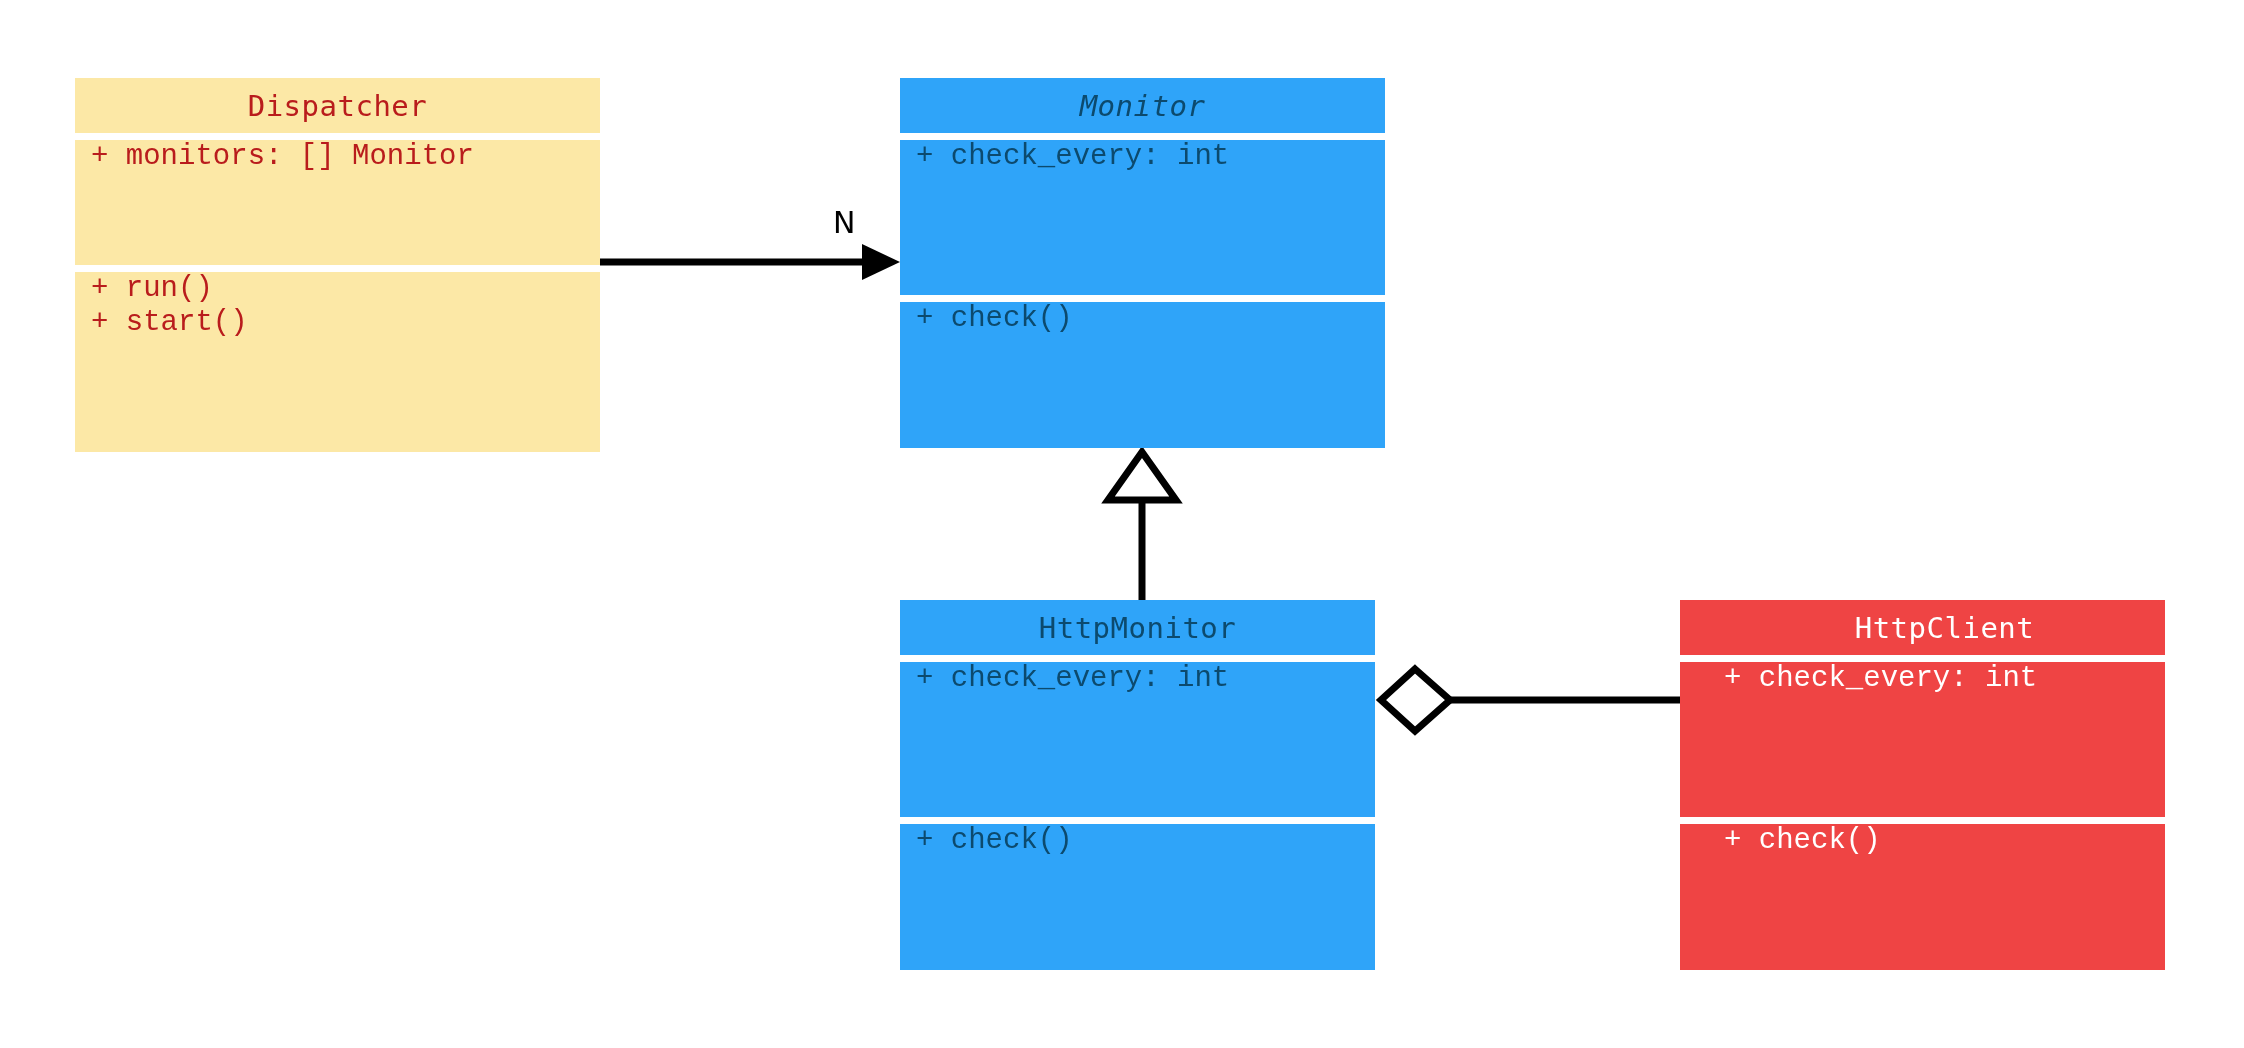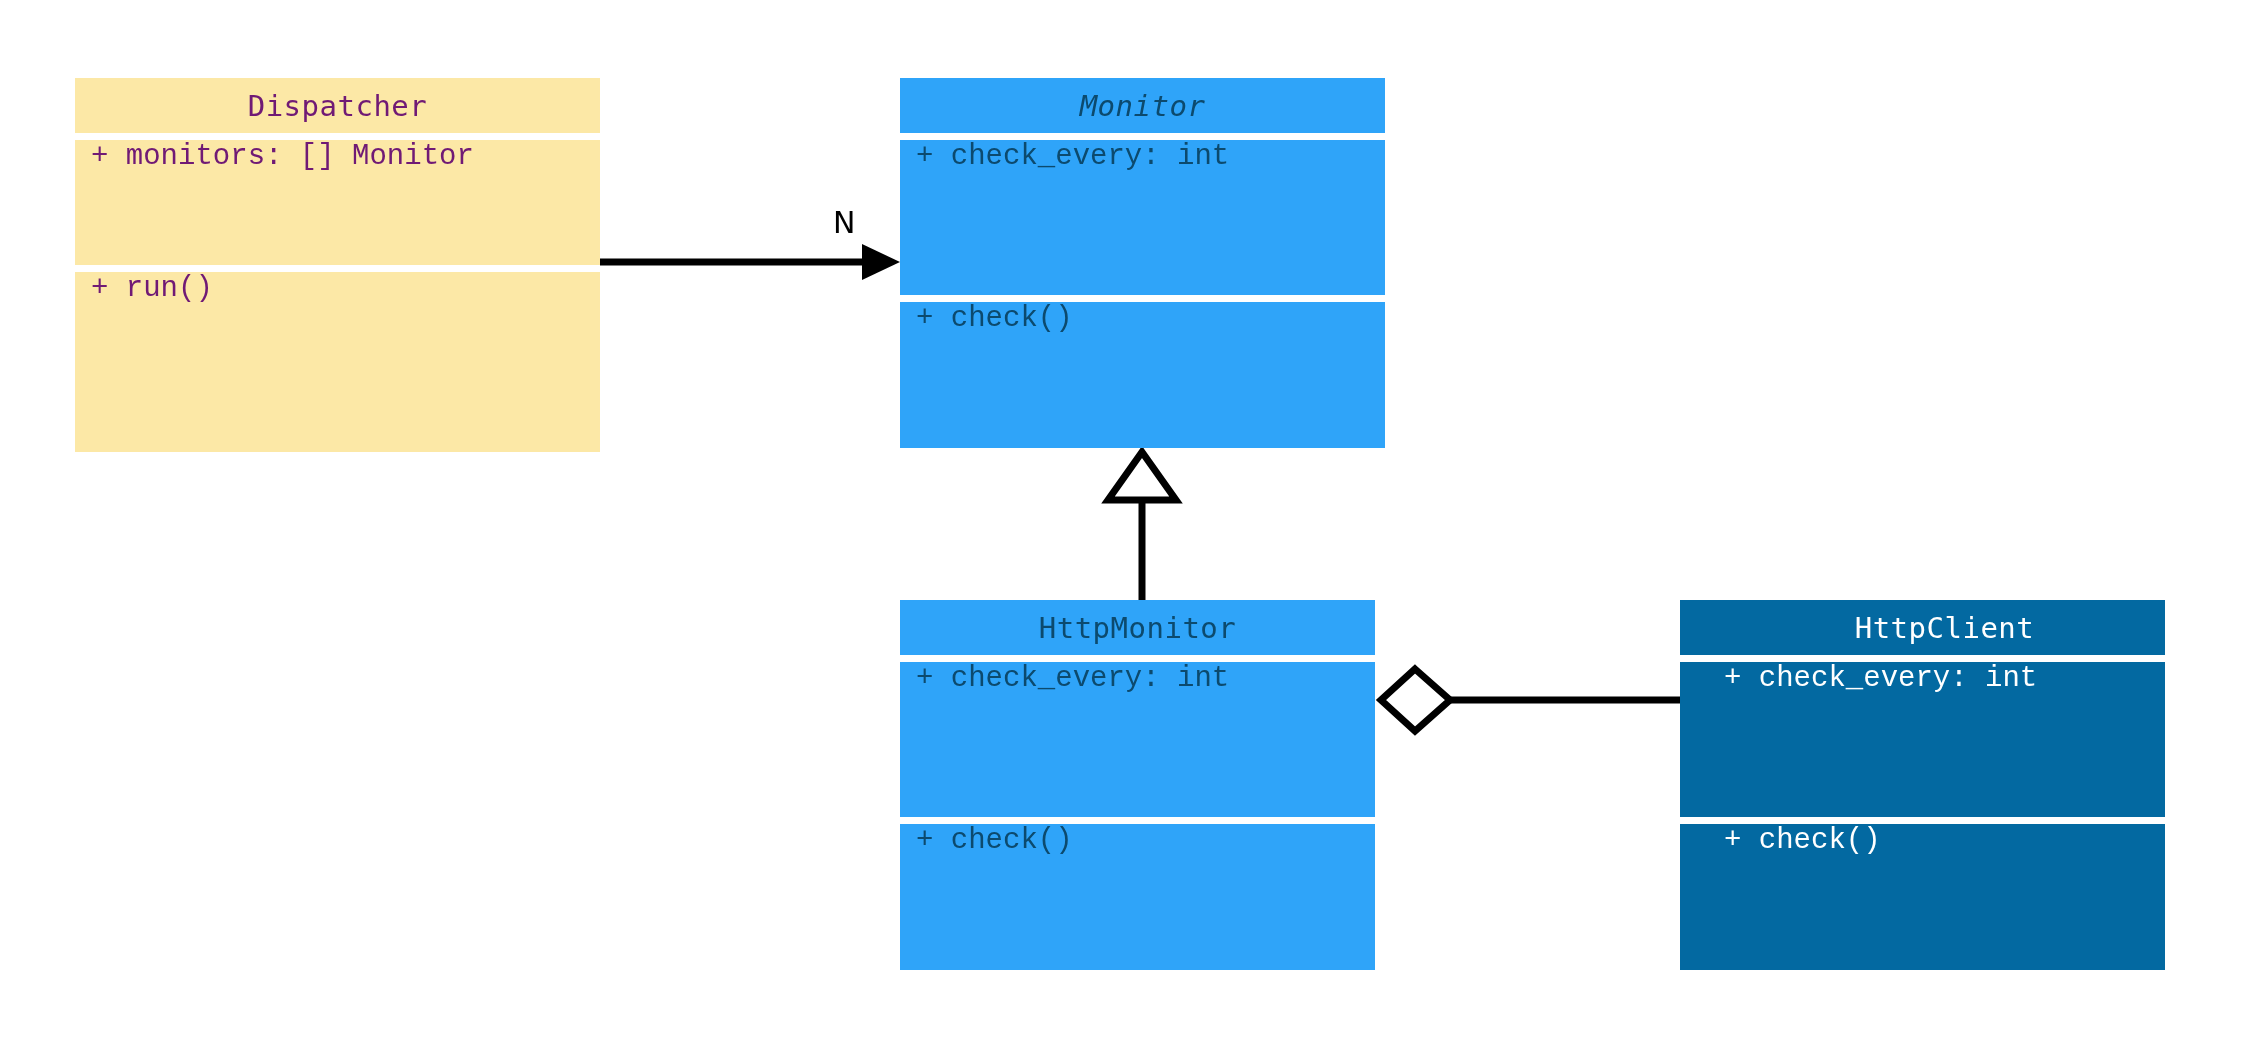--- a/index.html
+++ b/index.html
@@ -52,27 +52,27 @@
   }
   .member {
     font-size: 29px;
     line-height: 34px;
     white-space: nowrap;
   }
 
   
   .theme-yellow .compartment { background: #fce8a6; }
   .theme-yellow .class-name,
-  .theme-yellow .member      { color: #701a75; }
+  .theme-yellow .member      { color: #b91c1c; }
 
   .theme-blue .compartment   { background: #2fa4f9; }
   .theme-blue .class-name,
   .theme-blue .member        { color: #0c4a6e; }
 
-  .theme-green .compartment  { background: #0369a1; padding-left: 44px; }
+  .theme-green .compartment  { background: #ef4444; padding-left: 44px; }
   .theme-green .class-name,
   .theme-green .member       { color: #ffffff; }
 
   
   .connector-layer {
     position: absolute;
     left: 0;
     top: 0;
     width: 2244px;
     height: 1048px;
@@ -119,20 +119,21 @@
     <div class="compartment cmp-title" style="height:55px;">
       <span class="class-name">Dispatcher</span>
     </div>
 
     <div class="compartment cmp-body" style="height:125px;">
       <div class="member">+ monitors: [] Monitor</div>
     </div>
 
     <div class="compartment cmp-body" style="height:180px;">
       <div class="member">+ run()</div>
+      <div class="member">+ start()</div>
     </div>
   </div>
 
   <div class="uml-class theme-blue" style="left:900px; top:78px; width:485px;">
 
     <div class="compartment cmp-title" style="height:55px;">
       <span class="class-name abstract">Monitor</span>
     </div>
 
     <div class="compartment cmp-body" style="height:155px;">

